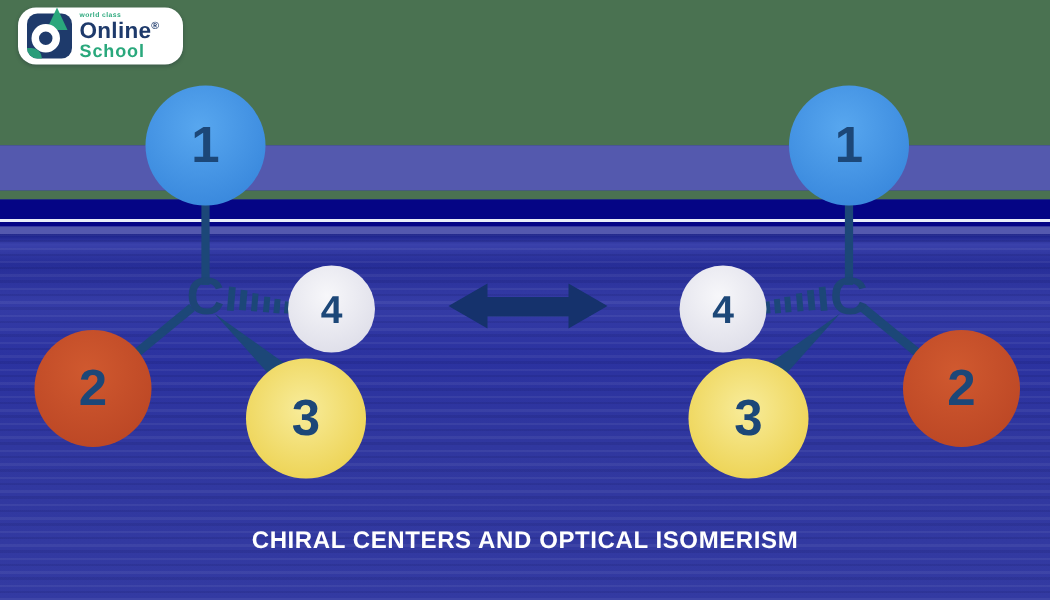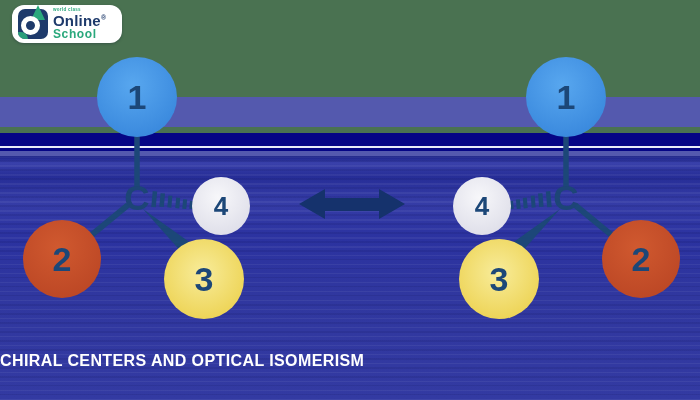--- a/index.html
+++ b/index.html
@@ -34,21 +34,21 @@
   .n-yellow{background:radial-gradient(circle at 48% 42%,#f8ec9a,#ecd14e 85%);}
   .n-white{background:radial-gradient(circle at 45% 35%,#f7f7fa,#dddde8 85%);}
   .big{width:80px;height:80px;font-size:34px;}
   .mid{width:78px;height:78px;font-size:34px;}
   .small{width:58px;height:58px;font-size:26px;}
 
   .c-atom{position:absolute;width:38px;height:38px;display:flex;align-items:center;justify-content:center;
           font-size:35px;font-weight:800;color:#1d4576;}
 
   
-  .caption{position:absolute;left:0;top:352px;width:700px;text-align:left;color:#ffffff;
+  .caption{position:absolute;left:0;top:352px;width:700px;text-align:center;color:#ffffff;
            font-size:16px;font-weight:bold;letter-spacing:0.4px;}
 
   
   .logo{position:absolute;left:12px;top:5px;width:110px;height:38px;background:#ffffff;border-radius:12px;
         display:flex;align-items:center;padding:0 6px;box-sizing:border-box;
         box-shadow:0 1px 3px rgba(0,0,40,0.25);}
   .logo-icon{position:relative;width:30px;height:30px;background:#1e3a6b;border-radius:7px;flex:0 0 auto;}
   .logo-ring{position:absolute;left:3px;top:7px;width:19px;height:19px;border:5px solid #ffffff;
              border-radius:50%;box-sizing:border-box;}
   .logo-tri{position:absolute;right:3px;top:-4px;width:0;height:0;

